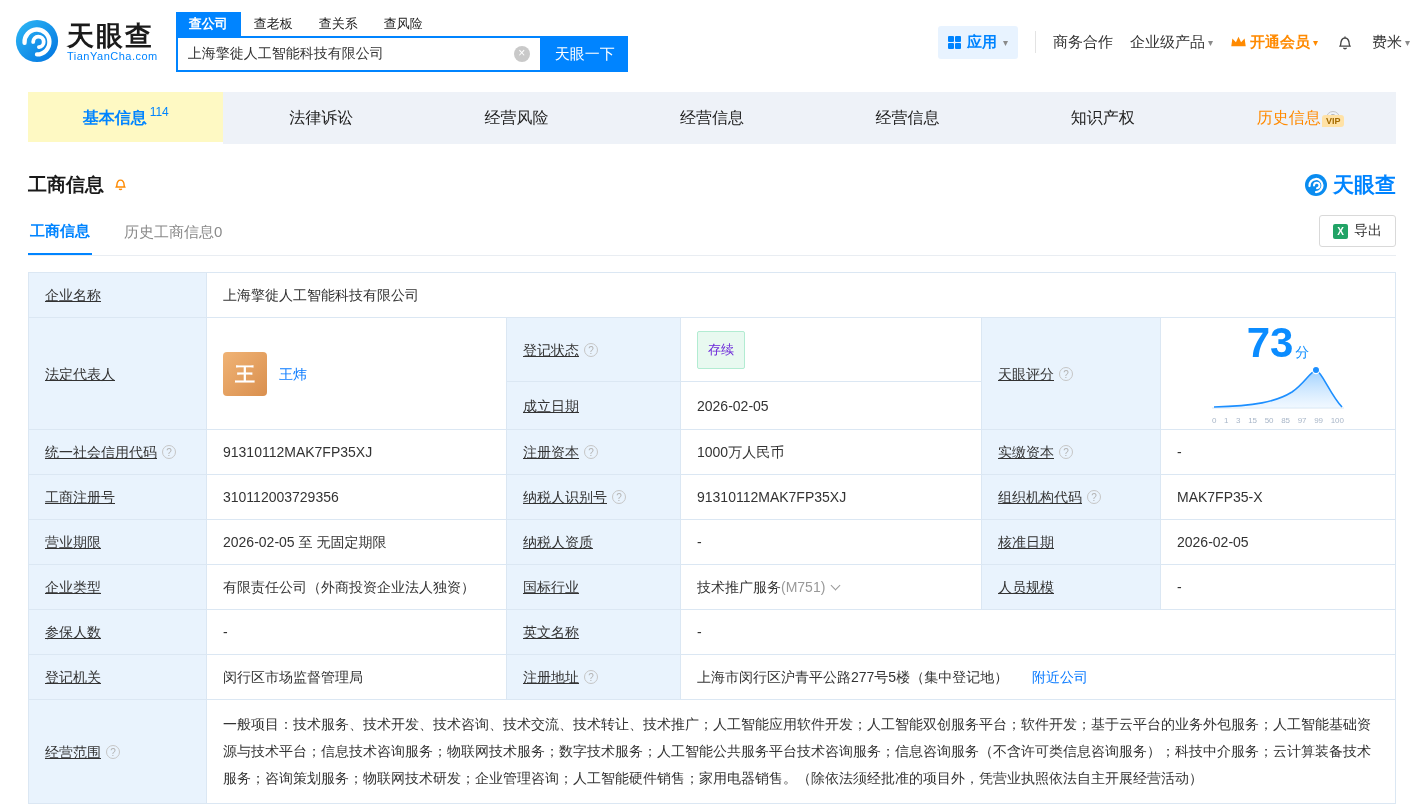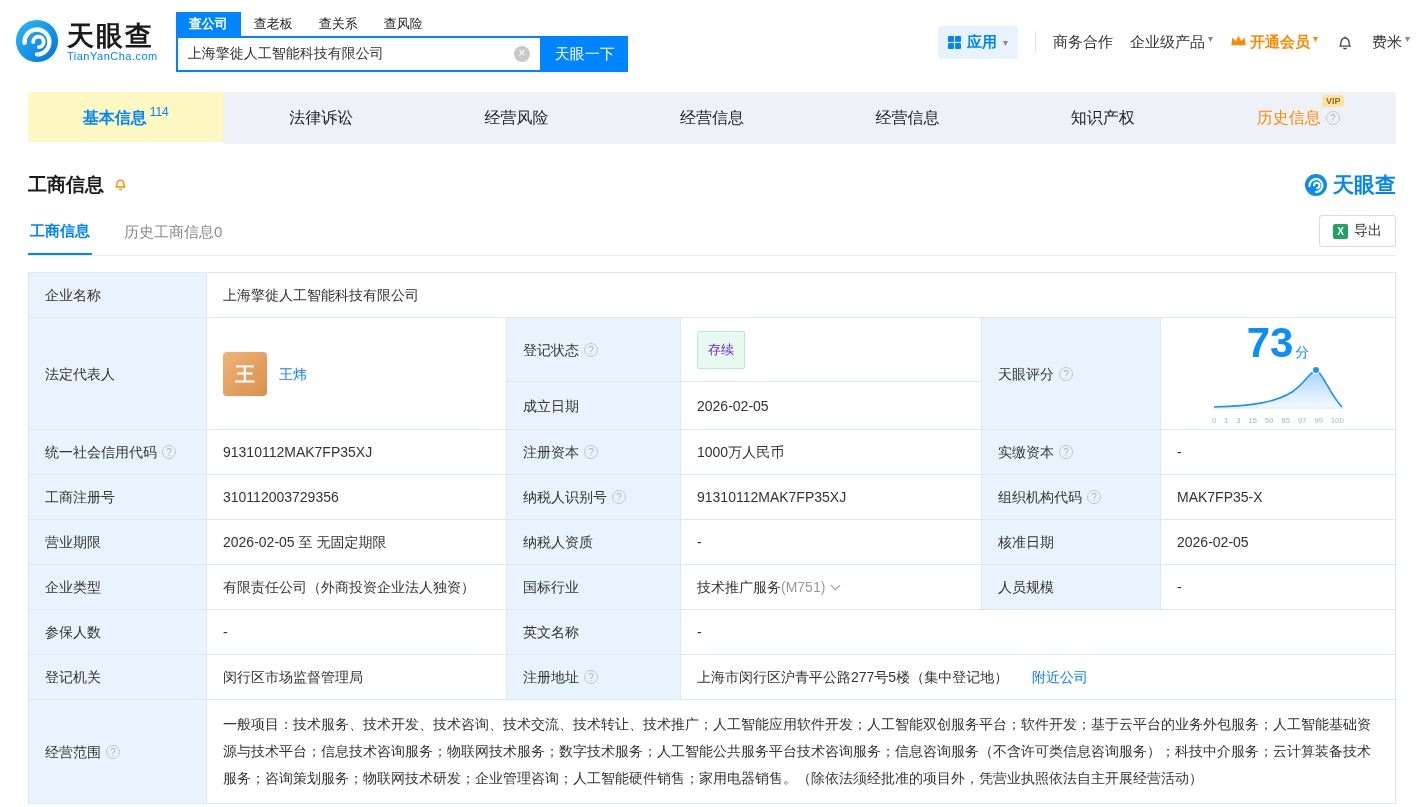--- a/index.html
+++ b/index.html
@@ -24,48 +24,48 @@
   .search-row { display: flex; height: 36px; }
   .search-box { flex: 1; border: 2px solid #0084ff; display: flex; align-items: center; padding: 0 10px; position: relative; background:#fff; }
   .search-box input { border: 0; outline: 0; width: 100%; font-size: 14px; color: #333; font-family: inherit; }
   .clear-ic { width: 16px; height: 16px; border-radius: 50%; background: #c9c9c9; color: #fff; font-size: 12px; line-height: 15px; text-align: center; cursor: pointer; flex: 0 0 16px; }
   .search-btn { width: 86px; background: #0084ff; color: #ffffff; border: 0; font-size: 15px; cursor: pointer; font-family: inherit; }
   .header-right { margin-left: auto; display: flex; align-items: center; gap: 17px; font-size: 15px; color: #333; white-space: nowrap; }
   .apps-btn { background: #e8f3ff; color: #0084ff; font-weight: bold; padding: 7px 10px; border-radius: 3px; display: flex; align-items: center; gap: 6px; cursor: pointer; }
   .grid-ic { width: 13px; height: 13px; display: grid; grid-template-columns: 6px 6px; grid-template-rows: 6px 6px; gap: 1px; }
   .grid-ic i { background: #0084ff; border-radius: 1px; }
   .vdiv { width: 1px; height: 22px; background: #e3e3e3; }
-  .hr-item { cursor: pointer; display: flex; gap: 3px; }
+  .hr-item { cursor: pointer; display: flex; align-items: center; gap: 3px; }
   .caret { font-size: 10px; color: #8a8a8a; }
   .vip-entry { color: #ff8a00; font-weight: bold; }
   .vip-entry .caret { color: #ff8a00; }
   
   .nav-bar { margin: 8px 28px 0; display: flex; background: #eef2f8; }
   .nav-tab { flex: 1; height: 52px; display: flex; align-items: center; justify-content: center; font-size: 16px; color: #222; cursor: pointer; position: relative; }
   .nav-tab.active { background: #fef9c3; color: #0084ff; font-weight: bold; box-shadow: inset 0 -2px 0 #fff; }
   .tab-count { font-size: 12px; color: #0084ff; margin-left: 3px; position: relative; top: -6px; font-weight: normal; }
   .nav-tab.orange { color: #ff8a00; }
-  .vip-badge { position: absolute; top: 3px; margin-left: 70px; background: #ffe2a6; color: #a56b00; font-size: 9px; font-weight: bold; padding: 1px 4px; border-radius: 3px 3px 3px 0; }
+  .vip-badge { position: absolute; top: 23px; margin-left: 70px; background: #ffe2a6; color: #a56b00; font-size: 9px; font-weight: bold; padding: 1px 4px; border-radius: 3px 3px 3px 0; }
   .q { display: inline-block; width: 14px; height: 14px; border: 1px solid #c6c6c6; border-radius: 50%; color: #b3b3b3; font-size: 10px; line-height: 13px; text-align: center; margin-left: 5px; vertical-align: 1px; cursor: pointer; font-style: normal; }
   
   .content { padding: 0 28px; }
   .sec-head { display: flex; align-items: center; margin-top: 27px; }
   .sec-head h2 { font-size: 19px; color: #1a1a1a; }
   .sec-bell { margin-left: 8px; }
   .sec-brand { margin-left: auto; display: flex; align-items: center; gap: 5px; color: #0084ff; font-size: 21px; font-weight: bold; }
   .subtabs { display: flex; align-items: center; border-bottom: 1px solid #e9edf2; margin-top: 16px; }
   .subtab { font-size: 15px; padding: 6px 2px 12px; margin-right: 30px; cursor: pointer; }
   .subtab.active { color: #0084ff; font-weight: bold; border-bottom: 2px solid #0084ff; }
   .subtab.idle { color: #8a8a8a; }
   .export-btn { margin-left: auto; margin-bottom: 8px; border: 1px solid #d9d9d9; border-radius: 3px; padding: 6px 13px; display: flex; align-items: center; gap: 6px; font-size: 14px; color: #333; background: #fff; cursor: pointer; font-family: inherit; }
   .xls-ic { width: 15px; height: 15px; background: #21a366; border-radius: 2px; color: #fff; font-size: 10px; font-weight: bold; line-height: 15px; text-align: center; }
   
   table.biz { width: 100%; border-collapse: collapse; table-layout: fixed; margin: 16px 0 10px; }
   table.biz td { border: 1px solid #dbe7f3; padding: 11px 16px; font-size: 14px; color: #333; line-height: 22px; vertical-align: middle; word-break: break-all; }
-  td.lbl { background: #e9f3fd; }
+  td.lbl { background: #e9f3fd; text-decoration: underline; }
   .badge { display: inline-block; background: #e8f9f0; color: #6d28d9; border: 1px solid #b2ecd2; font-size: 13px; line-height: 20px; padding: 8px 10px; border-radius: 2px; }
   .rep-cell { }
   .rep-wrap { display: flex; align-items: center; gap: 12px; }
   .avatar { width: 44px; height: 44px; border-radius: 4px; background: linear-gradient(135deg, #f0b375, #d98f4e); color: #fff; font-size: 20px; font-weight: bold; display: flex; align-items: center; justify-content: center; cursor: pointer; }
   a.blue, .blue-link { color: #0b7bff; text-decoration: none; cursor: pointer; }
   .gray { color: #999; }
   .chev { display: inline-block; width: 7px; height: 7px; border-right: 1.5px solid #999; border-bottom: 1.5px solid #999; transform: rotate(45deg); margin-left: 7px; vertical-align: 3px; cursor: pointer; }
   .score-cell { padding: 4px 12px !important; }
   .score-wrap { display: flex; align-items: center; justify-content: space-between; flex-direction: column; }
   .score-num { color: #0b8cff; font-size: 42px; font-weight: bold; line-height: 1; }

